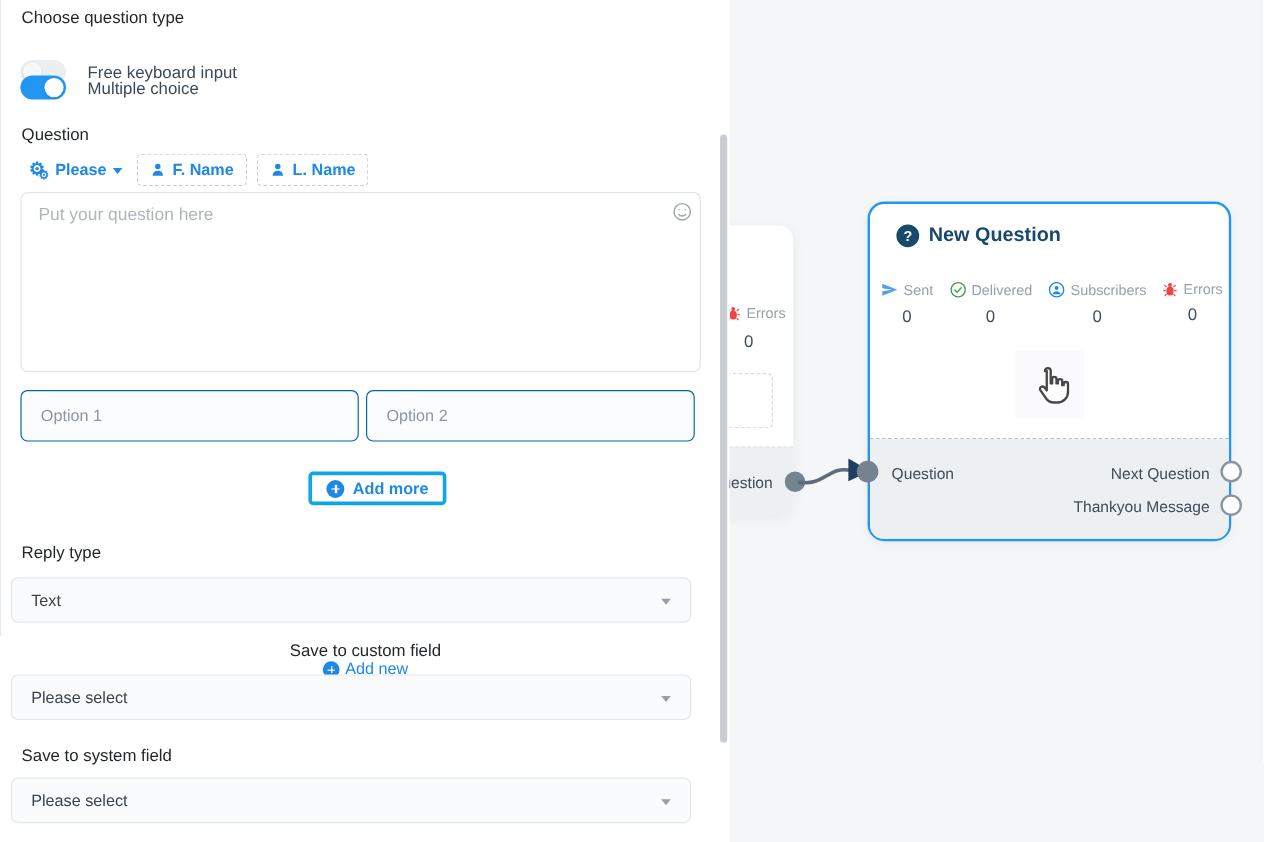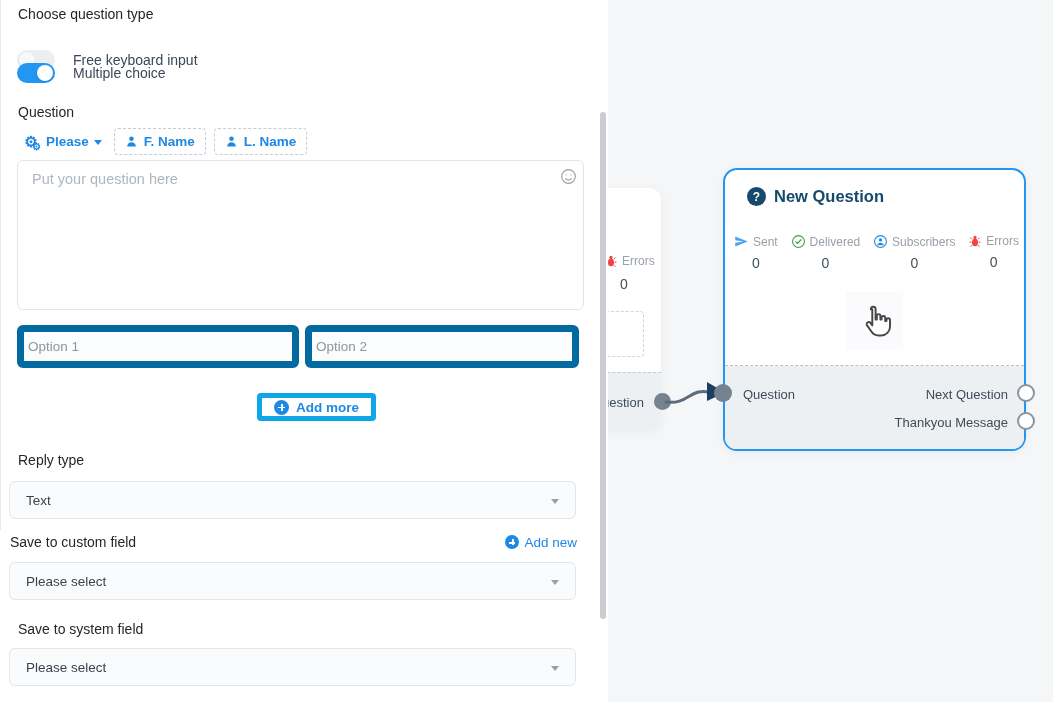--- a/index.html
+++ b/index.html
@@ -31,41 +31,41 @@
   .chip{display:inline-flex;align-items:center;gap:6px;border:1px dashed #c3cdd6;border-radius:4px;
     padding:3px 10px;color:#1e88e5;font-weight:600;font-size:13.5px;background:#fff;cursor:pointer;height:19px;}
 
   .q-textarea{position:absolute;left:16px;top:160px;width:567px;height:150px;box-sizing:border-box;
     border:1px solid #e2e6ea;border-radius:6px;resize:none;padding:10px 14px;
     font-family:"Liberation Sans",sans-serif;font-size:14.5px;color:#3c4858;background:#fff;outline:none;}
   .q-textarea::placeholder{color:#aeb6bd;}
   .smiley{position:absolute;left:559px;top:168px;cursor:pointer;}
 
   .opt-input{position:absolute;top:325px;height:43px;box-sizing:border-box;background:#fbfcfd;
-    border:7px solid #0369a1;border-radius:6px;padding:0 4px;font-family:"Liberation Sans",sans-serif;
+    border:1px solid #0369a1;border-radius:6px;padding:0 16px;font-family:"Liberation Sans",sans-serif;
     font-size:13.5px;color:#3c4858;outline:none;}
   .opt-input::placeholder{color:#8d969f;}
 
   .add-more{position:absolute;left:256px;top:393px;height:28px;display:inline-flex;align-items:center;
-    gap:7px;border:5px solid #0ea5e9;border-radius:4px;background:#fff;color:#1e88e5;
+    gap:7px;border:3px solid #0ea5e9;border-radius:4px;background:#fff;color:#1e88e5;
     font-size:13.5px;font-weight:600;padding:0 12px;cursor:pointer;box-sizing:border-box;}
   .plus-ic{width:15px;height:15px;border-radius:50%;background:#1e88e5;position:relative;flex:0 0 15px;}
   .plus-ic::before,.plus-ic::after{content:"";position:absolute;background:#fff;}
   .plus-ic::before{left:4px;right:4px;top:7px;height:1.6px;}
   .plus-ic::after{top:4px;bottom:4px;left:7px;width:1.6px;}
   .plus-ic.sm{width:14px;height:14px;flex:0 0 14px;}
 
   .select{position:absolute;left:8px;width:567px;height:38px;box-sizing:border-box;background:#fafbfc;
     border:1px solid #e3e7ea;border-radius:6px;display:flex;align-items:center;
     padding:0 16px;cursor:pointer;}
   .select .sel-text{font-size:13.5px;color:#39434d;flex:1;}
   .select .caret-g{border-top-color:#95a0aa;}
 
   .addnew{display:inline-flex;align-items:center;gap:5px;color:#1e88e5;font-size:13.5px;cursor:pointer;}
-  .field-row{position:absolute;left:9px;width:567px;display:flex;justify-content:space-between;align-items:center;}
+  .field-row{position:absolute;left:20px;width:567px;display:flex;align-items:center;flex-direction:column;}
 
   
   .sb-track{position:absolute;left:598px;top:0;width:10px;height:702px;background:#ffffff;}
   .sb-thumb{position:absolute;left:600px;top:112px;width:6px;height:507px;background:#c9cdd1;border-radius:3px;cursor:pointer;}
 
   
   .canvas{position:absolute;left:608px;top:0;width:445px;height:702px;background:#f4f6f8;overflow:hidden;}
 
   .pnode{position:absolute;left:-61px;top:188px;width:114px;height:242px;background:#fff;
     border-radius:12px;box-shadow:0 2px 10px rgba(0,0,0,.05);}

